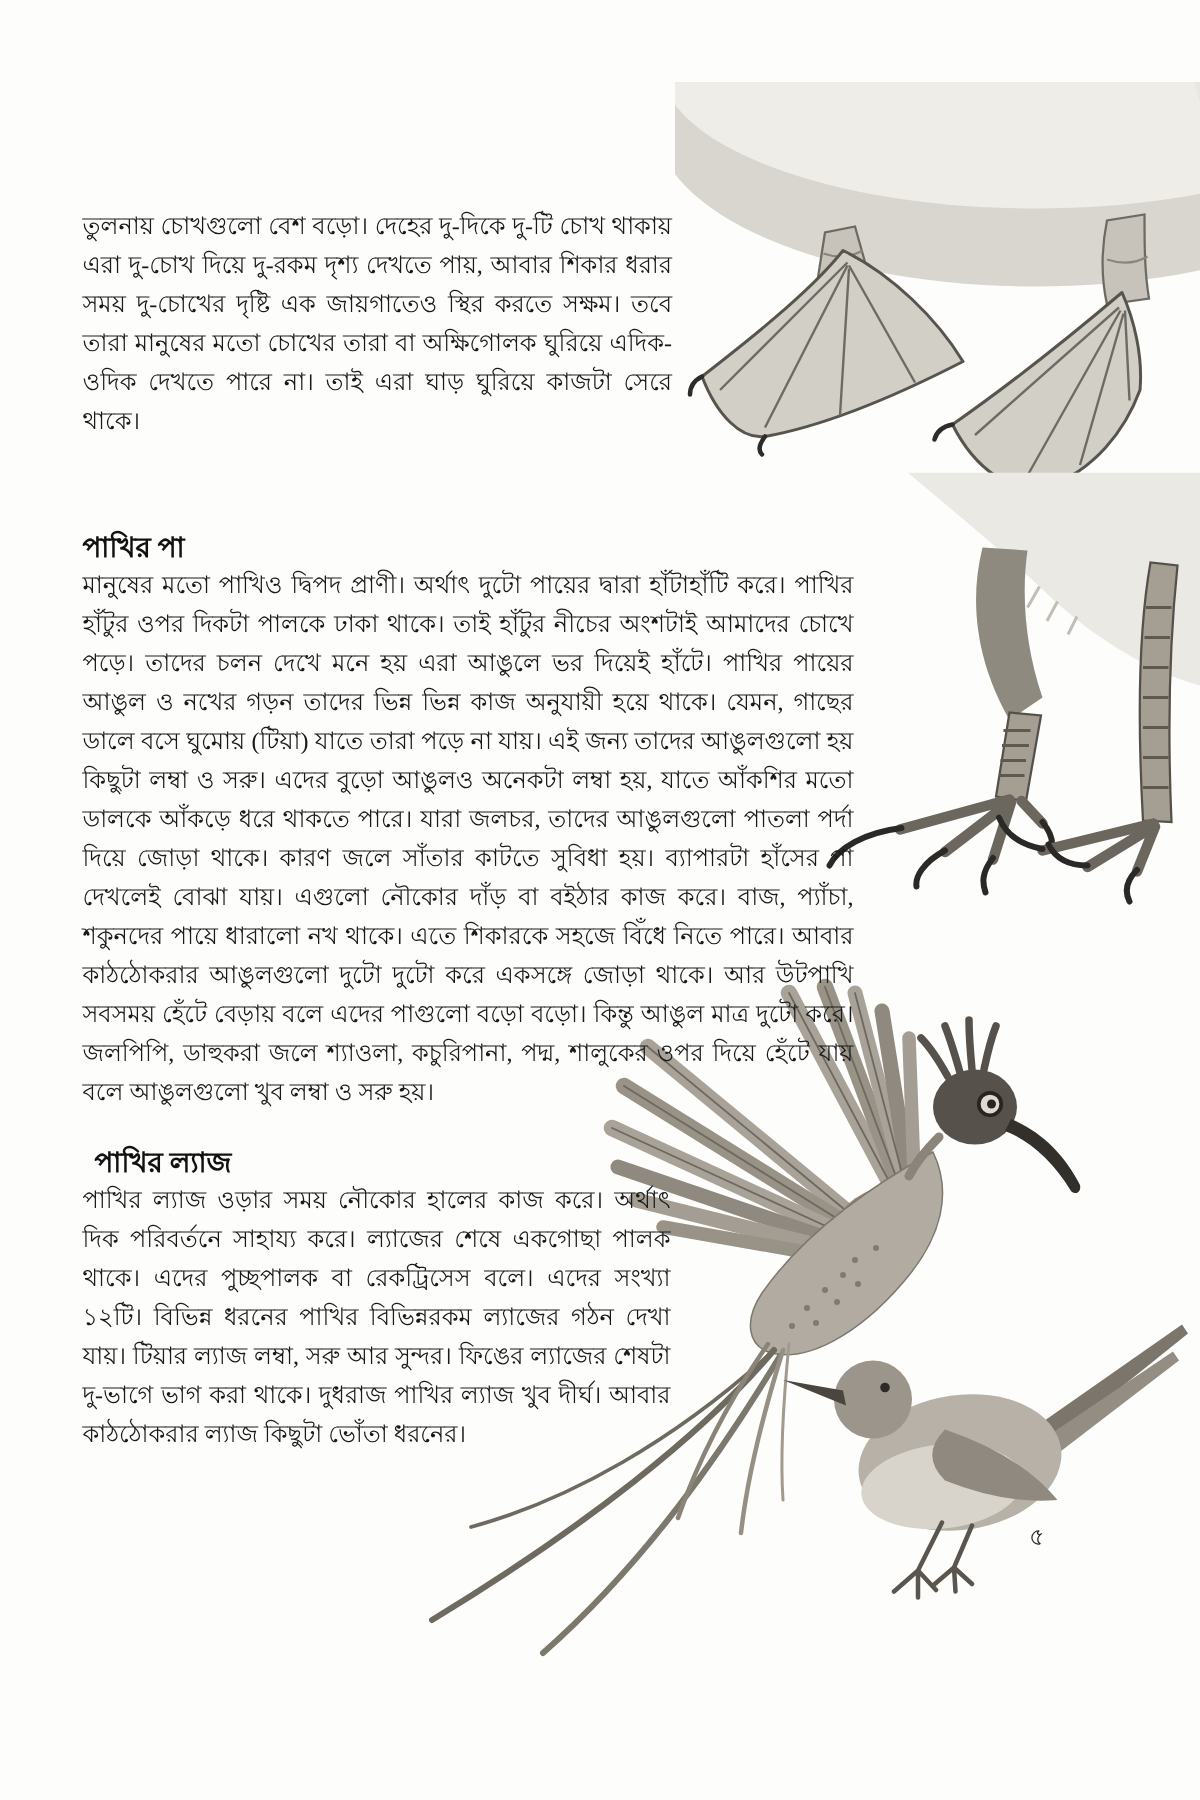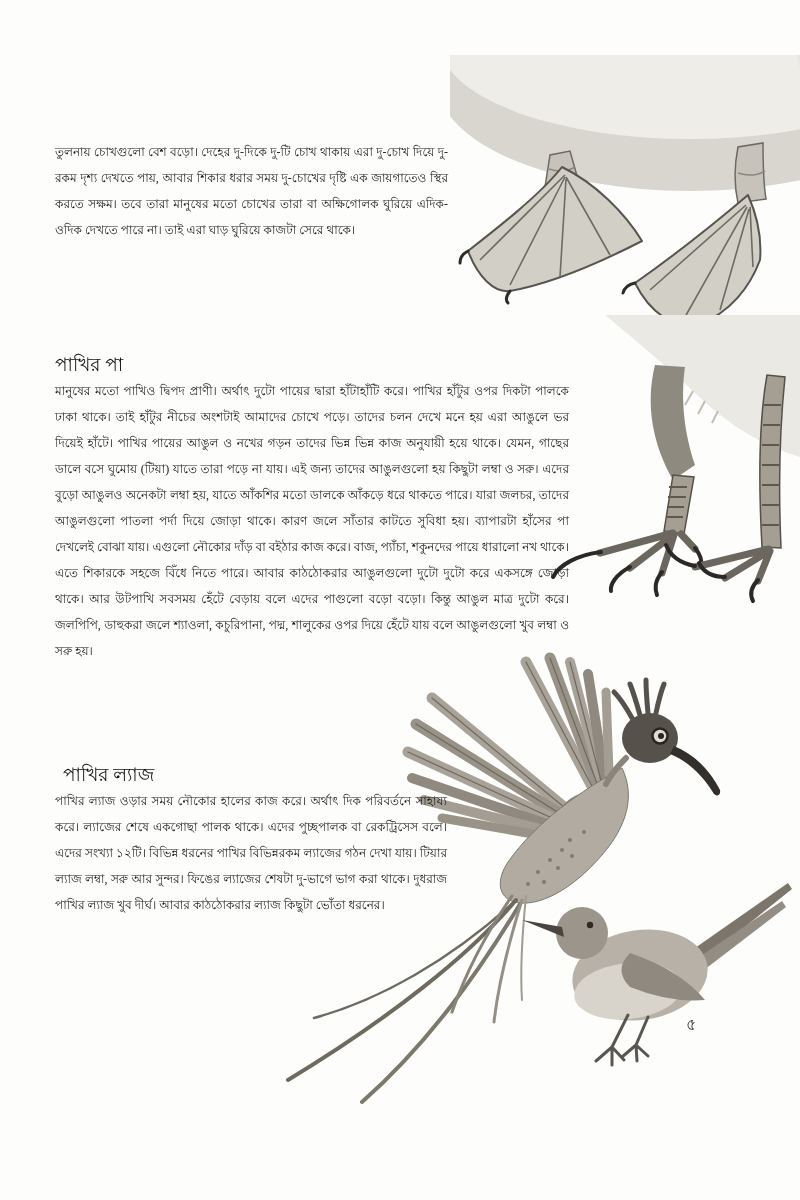--- a/index.html
+++ b/index.html
@@ -10,30 +10,30 @@
   }
   .page{
     position:relative;
     width:800px;height:1200px;
     background:#fdfdfc;
     overflow:hidden;
     color:#1b1b1b;
   }
   .textblock{
     position:absolute;
-    font-size:12px;
+    font-size:16px;
     line-height:26px;
     text-align:justify;
     color:#191919;
     z-index:3;
   }
   .heading{
     position:absolute;
     font-size:18.5px;
-    font-weight:normal;
+    font-weight:bold;
     color:#111;
     z-index:3;
   }
   .illus{position:absolute;z-index:1;}
   .pageno{
     position:absolute;
     left:686px;top:1012px;
     font-size:16px;color:#2a2a2a;
     z-index:4;
   }

